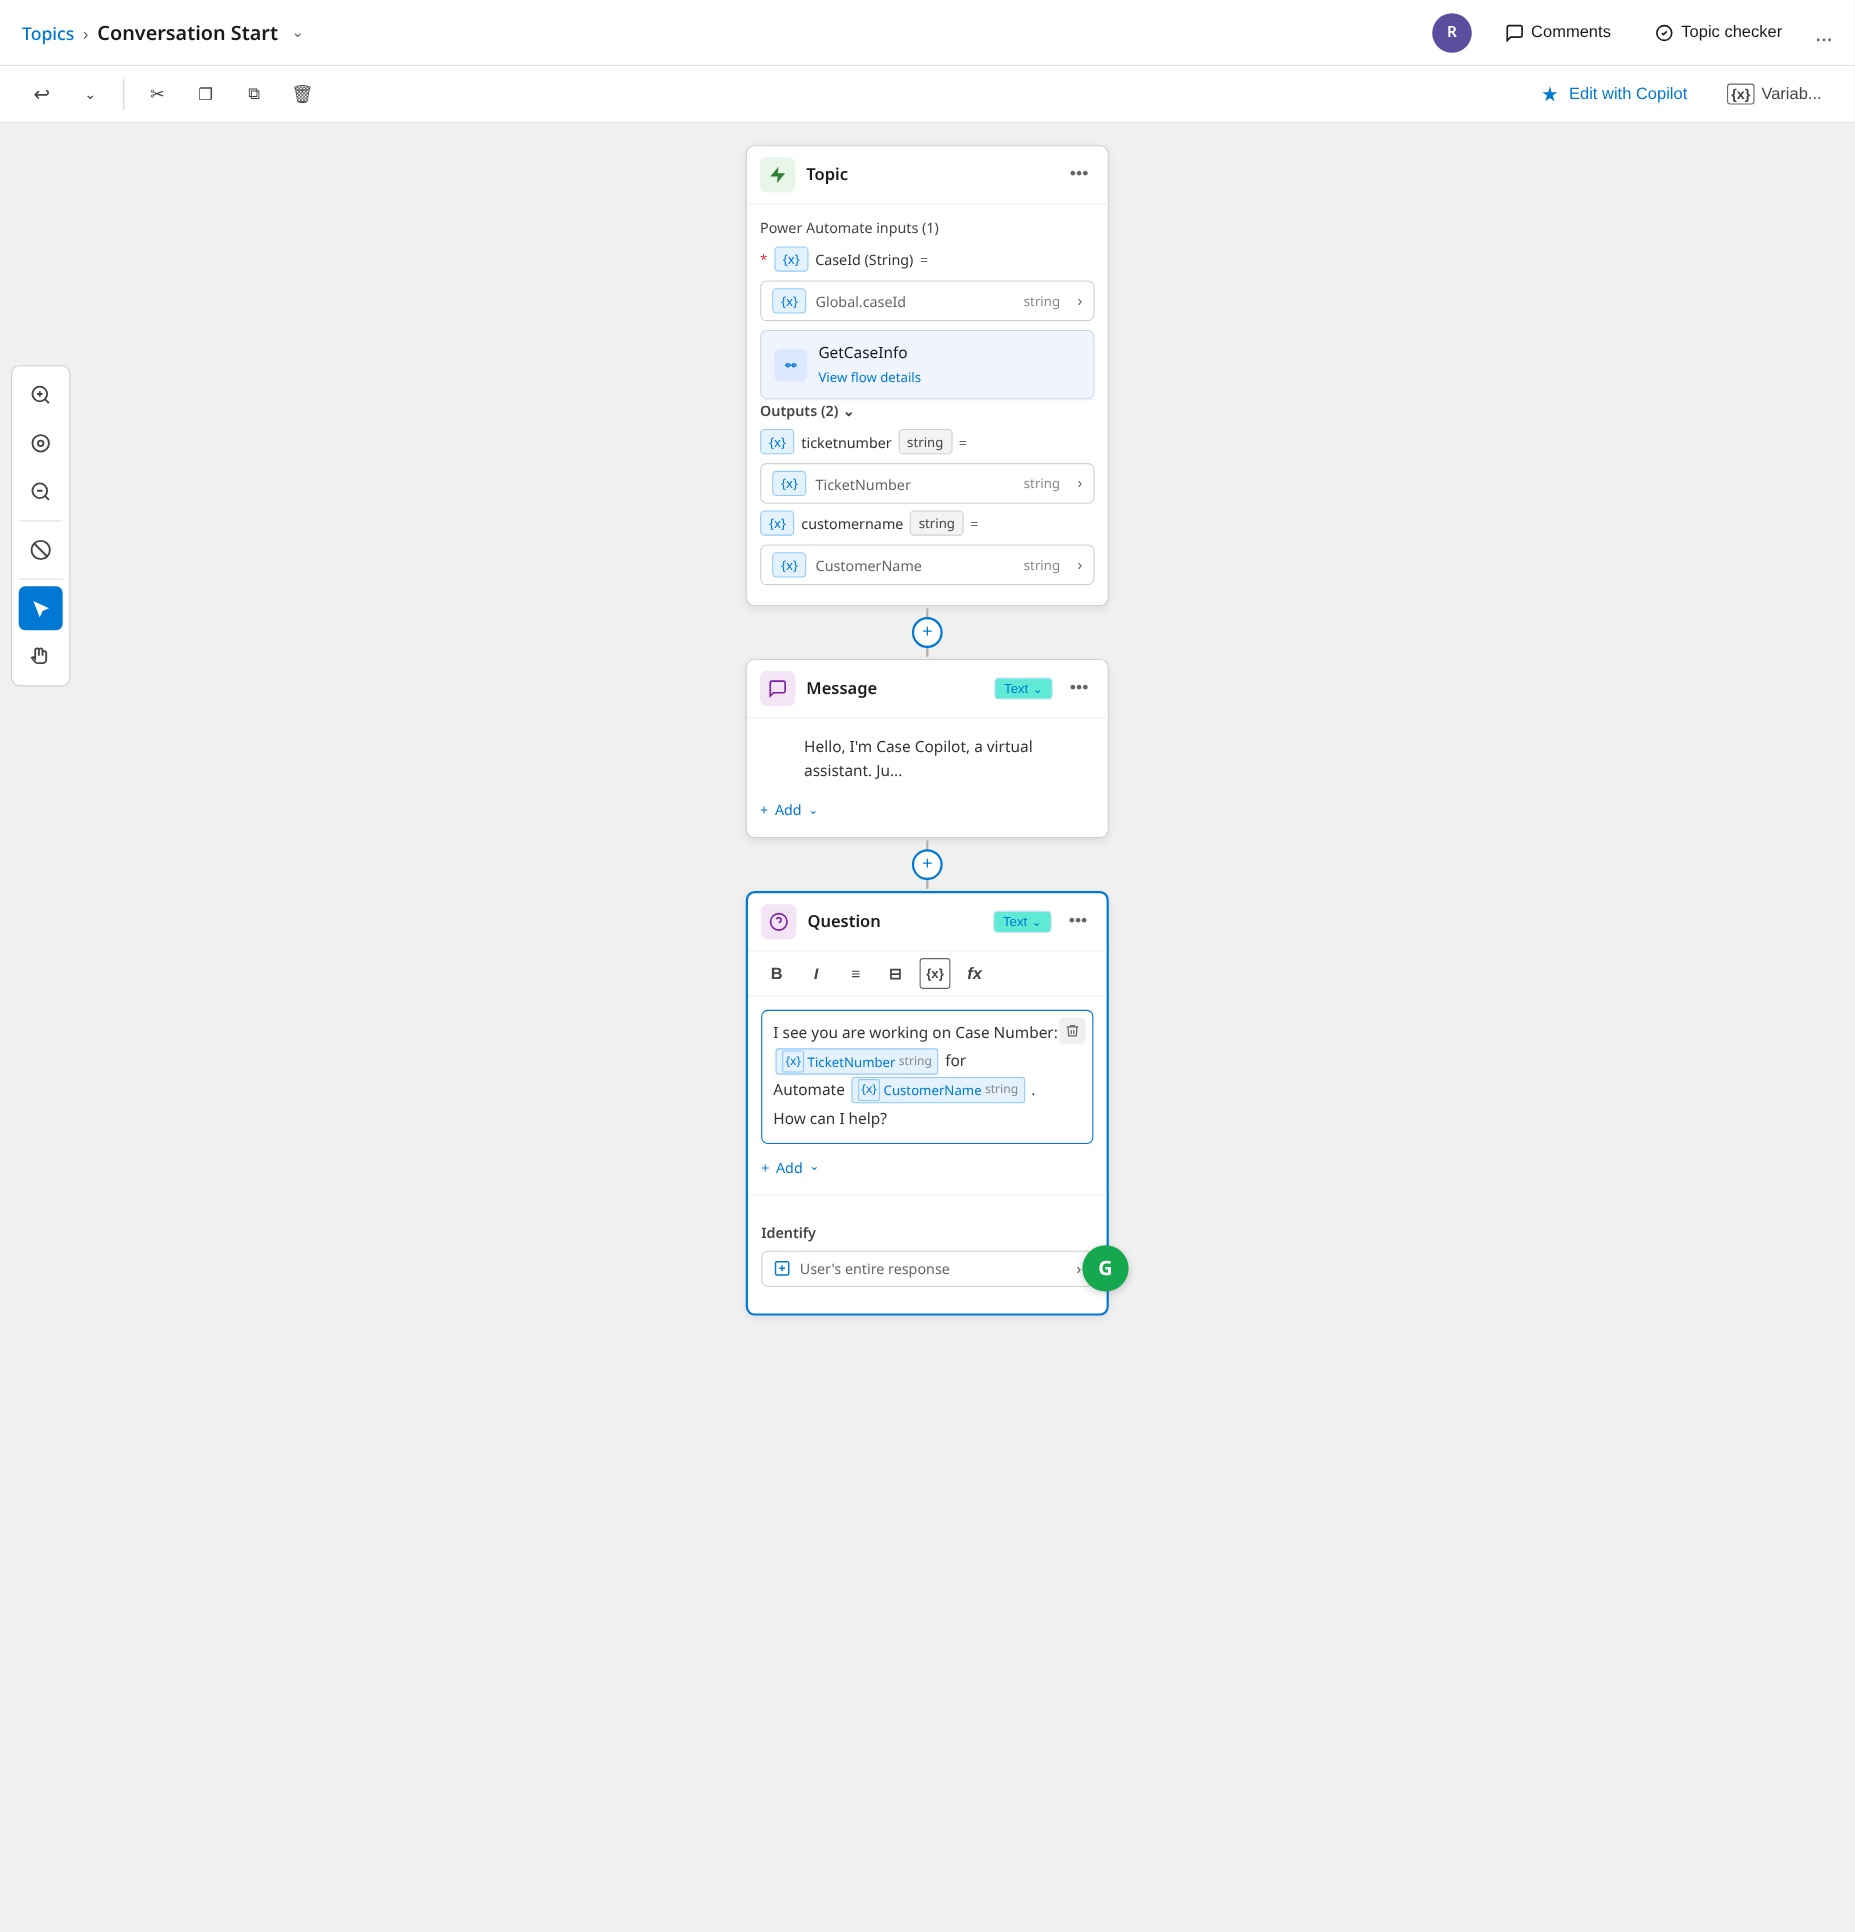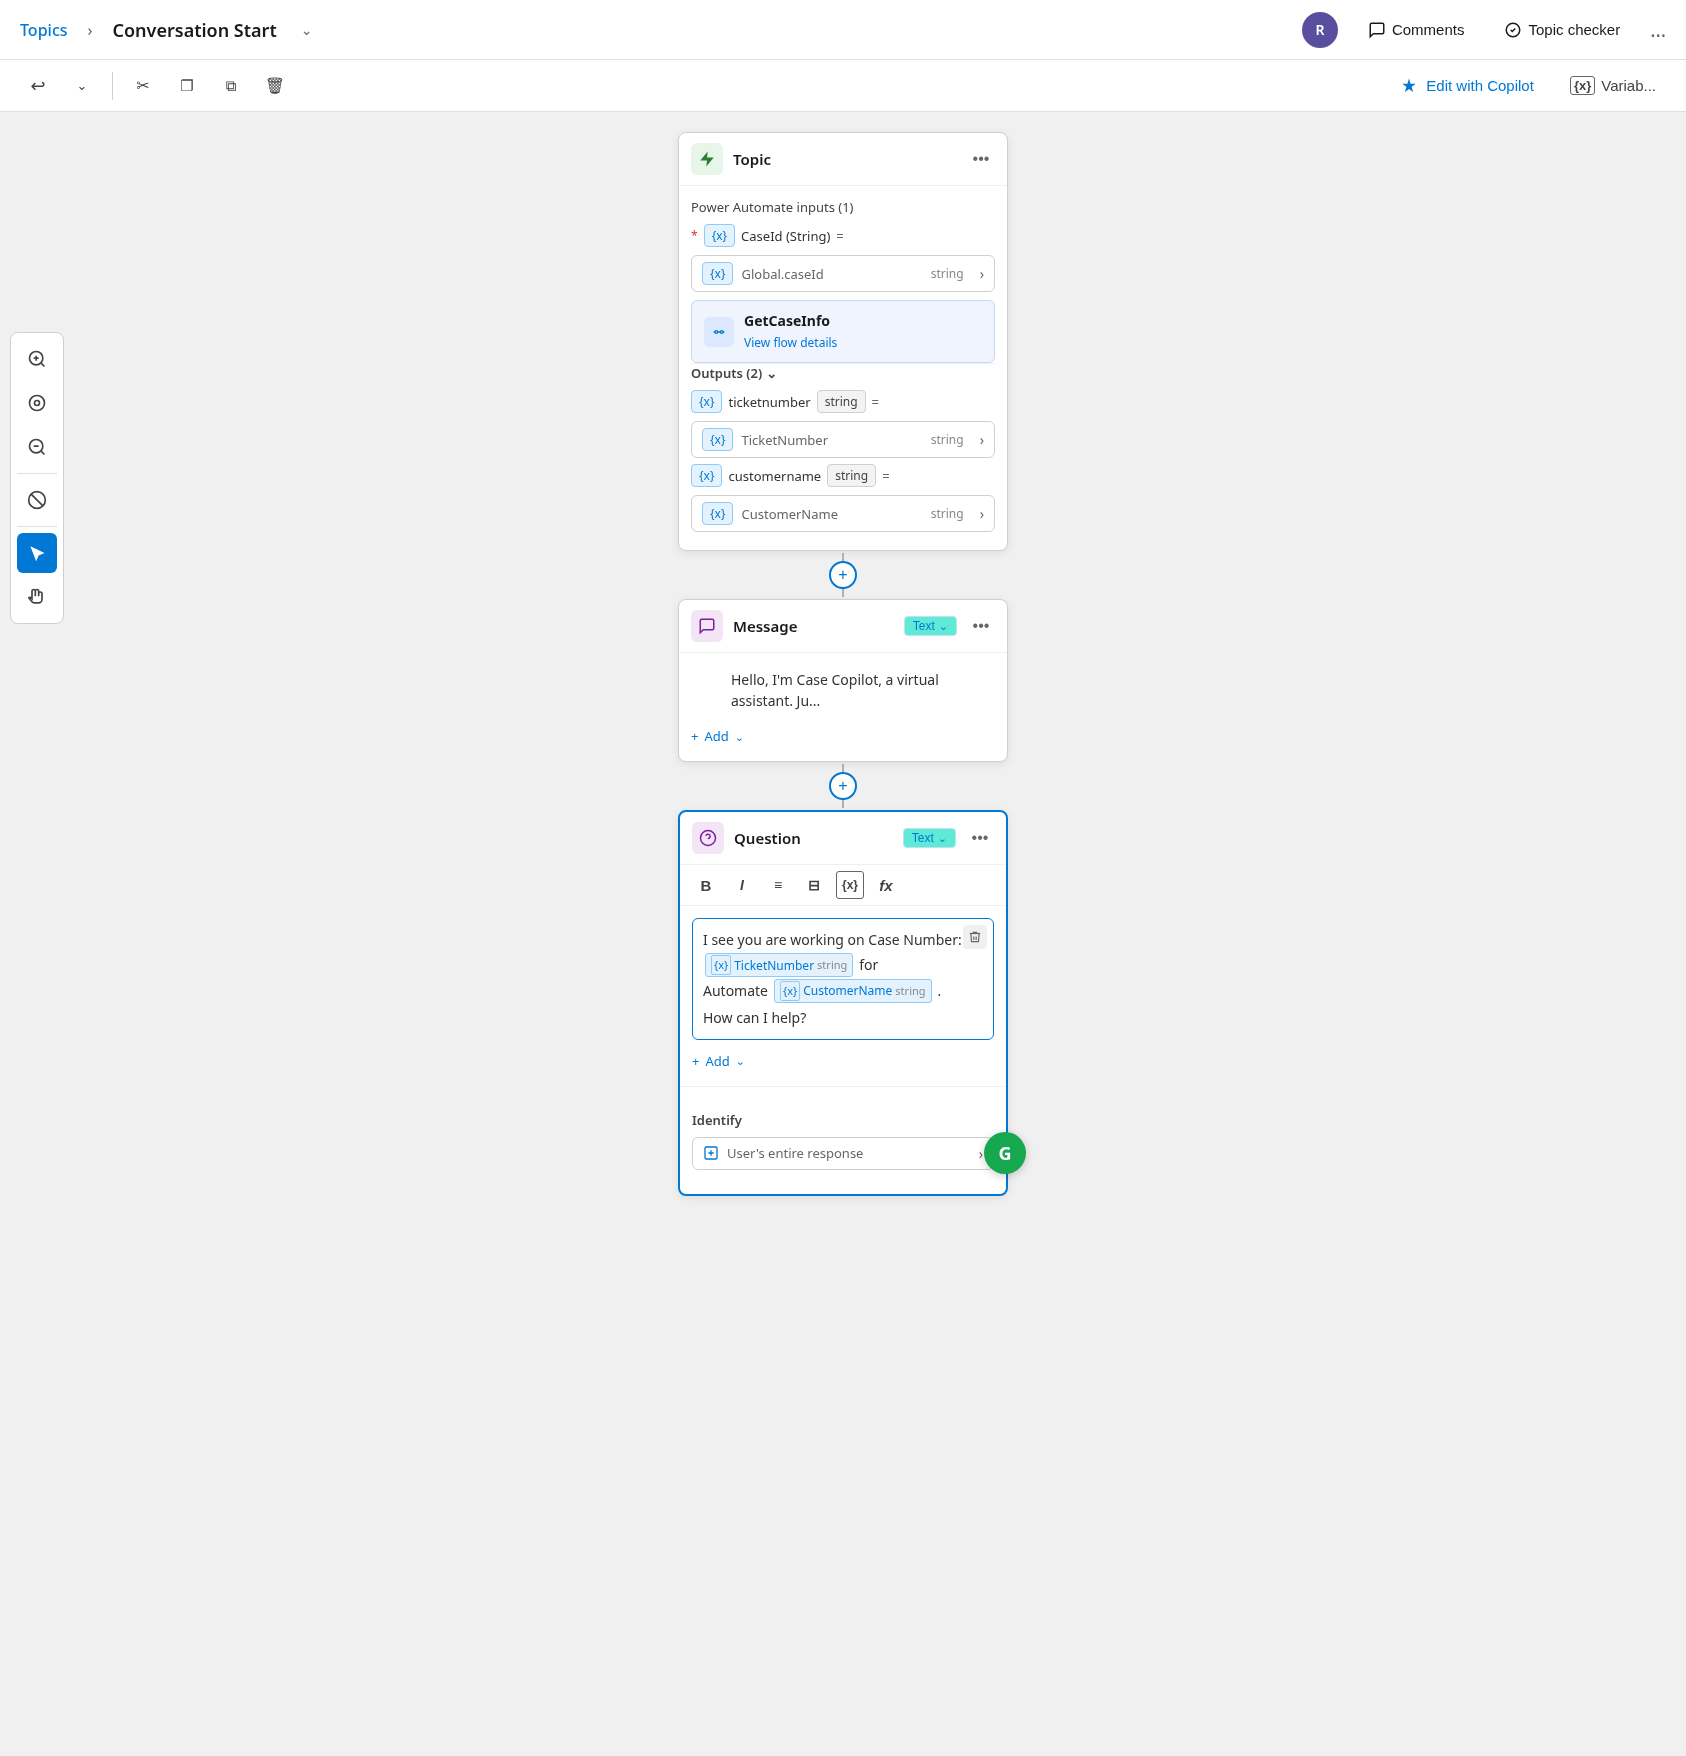--- a/index.html
+++ b/index.html
@@ -20,21 +20,21 @@
       background: #fff;
       border-bottom: 1px solid #e0e0e0;
       padding: 0 20px;
       height: 60px;
       position: relative;
       z-index: 10;
     }
     .top-bar-left {
       display: flex;
       align-items: center;
-      gap: 20px;
+      gap: 8px;
     }
     .breadcrumb-topics {
       color: #0078d4;
       font-size: 16px;
       font-weight: 500;
       cursor: pointer;
     }
     .breadcrumb-sep {
       color: #666;
       font-size: 16px;
@@ -343,21 +343,21 @@
       background: #dce8ff;
       border-radius: 6px;
       display: flex;
       align-items: center;
       justify-content: center;
       color: #0078d4;
       font-size: 14px;
     }
     .sub-card-title {
       font-size: 14px;
-      font-weight: 700;
+      font-weight: 400;
       color: #1a1a1a;
     }
     .sub-card-link {
       font-size: 12px;
       color: #0078d4;
       cursor: pointer;
       text-decoration: none;
     }
 
     

